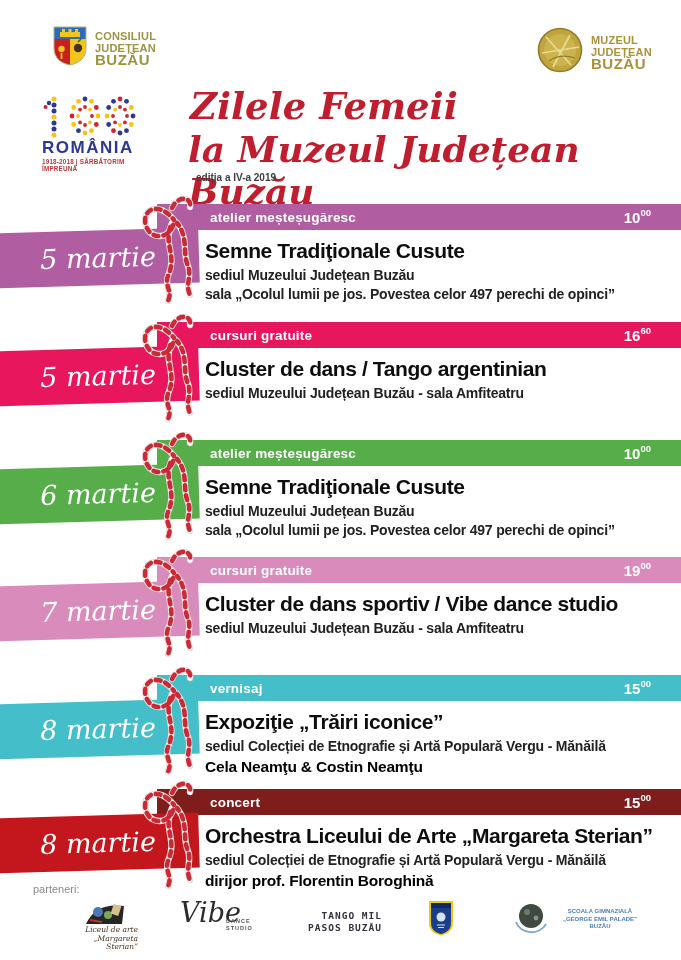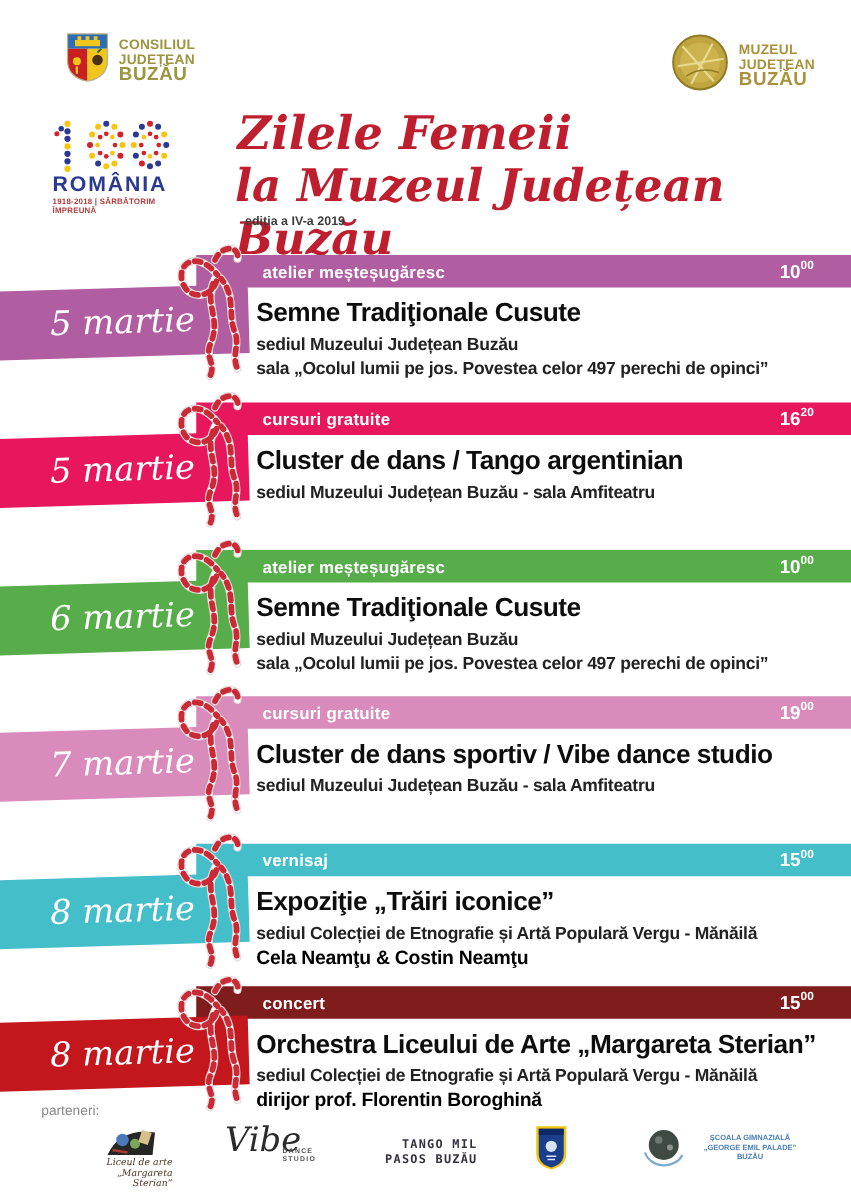--- a/index.html
+++ b/index.html
@@ -217,21 +217,21 @@
     <div class="content">
       <div class="etitle">Semne Tradiţionale Cusute</div>
       <div class="eline">sediul Muzeului Județean Buzău</div>
       <div class="eline">sala „Ocolul lumii pe jos. Povestea celor 497 perechi de opinci”</div>
     </div>
   </section>
 
   <section class="block" style="top:322px">
     <div class="bar" style="background-color: rgb(232, 23, 93);">
       <span class="cat">cursuri gratuite</span>
-      <span class="time"><span>16</span><sup>20</sup></span>
+      <span class="time"><span>16</span><sup>60</sup></span>
     </div>
     <div class="band" style="background-color: rgb(232, 23, 93);">
       <span>5 martie</span>
     </div>
     <svg class="bow" viewBox="0 0 70 114">
         <use href="#bow"></use>
       </svg>
     <div class="content">
       <div class="etitle">Cluster de dans / Tango argentinian</div>
       <div class="eline">sediul Muzeului Județean Buzău - sala Amfiteatru</div>

